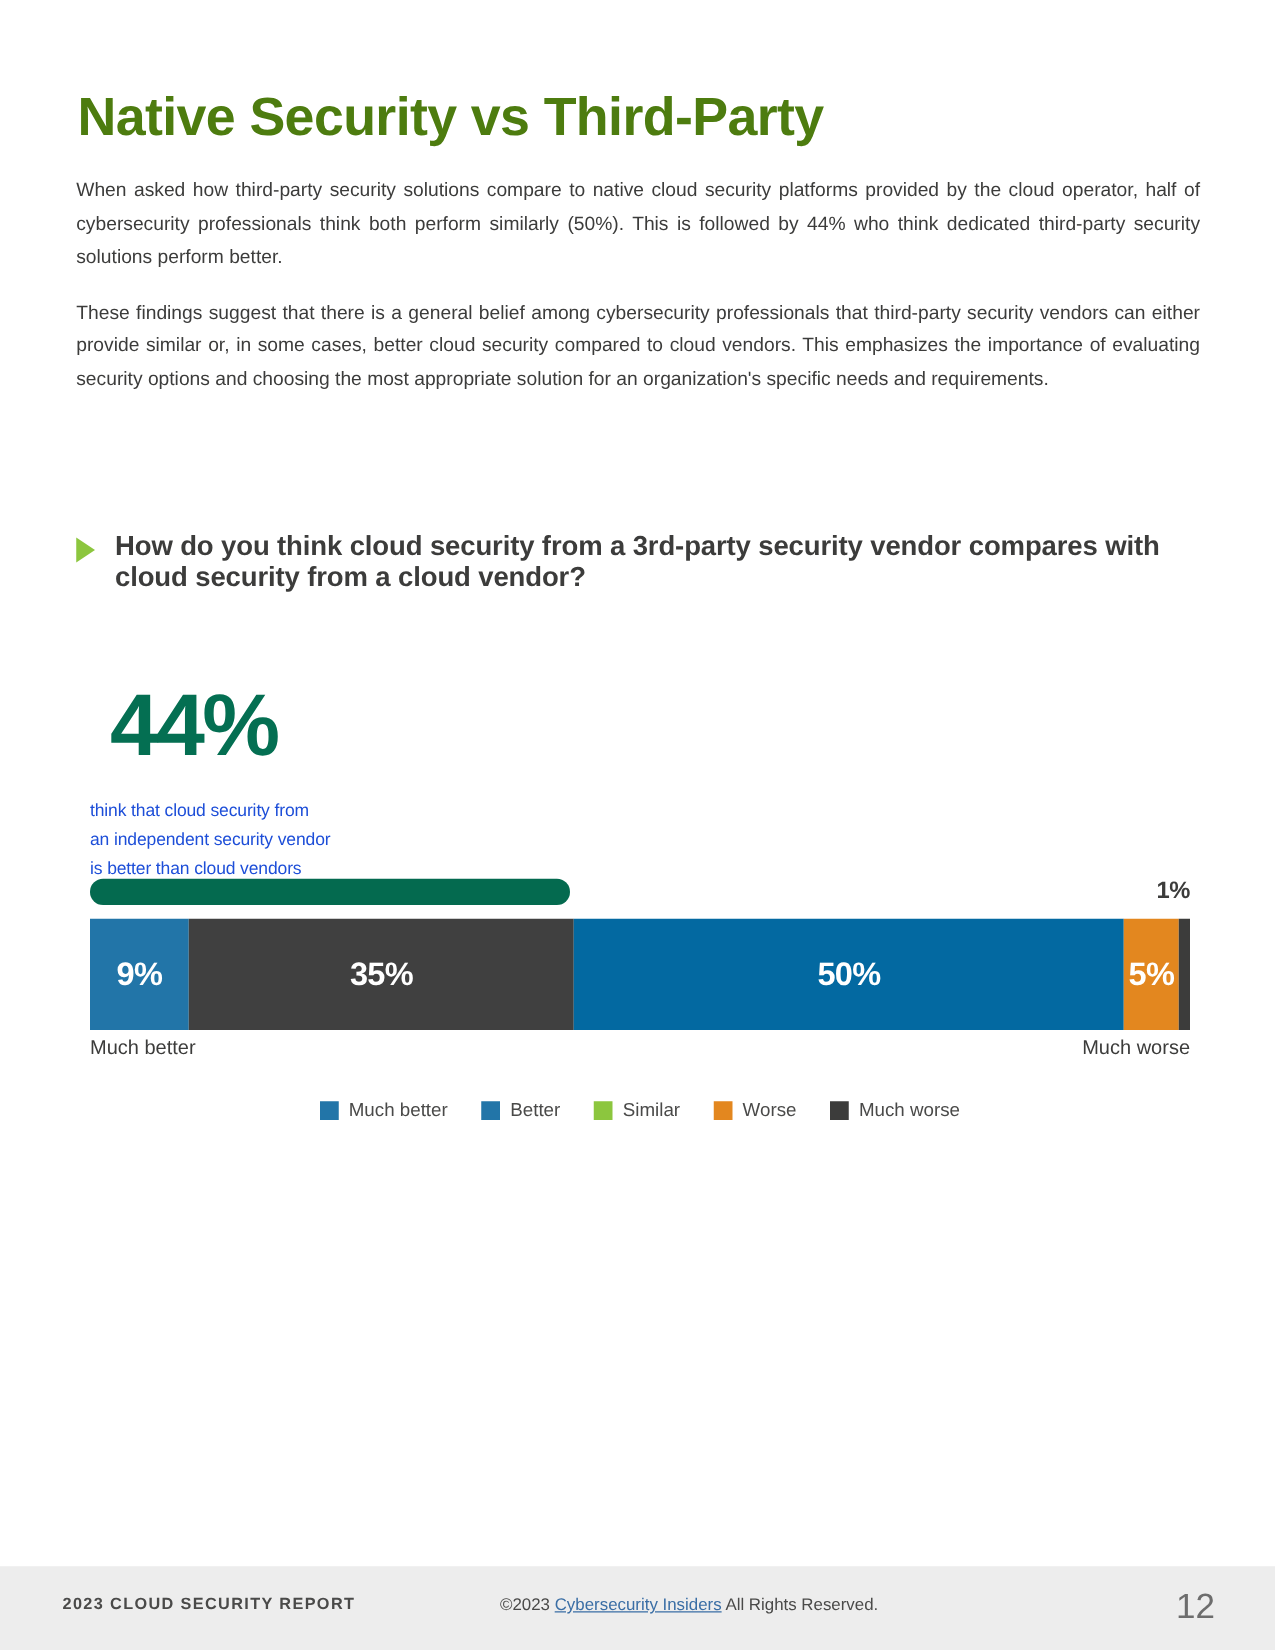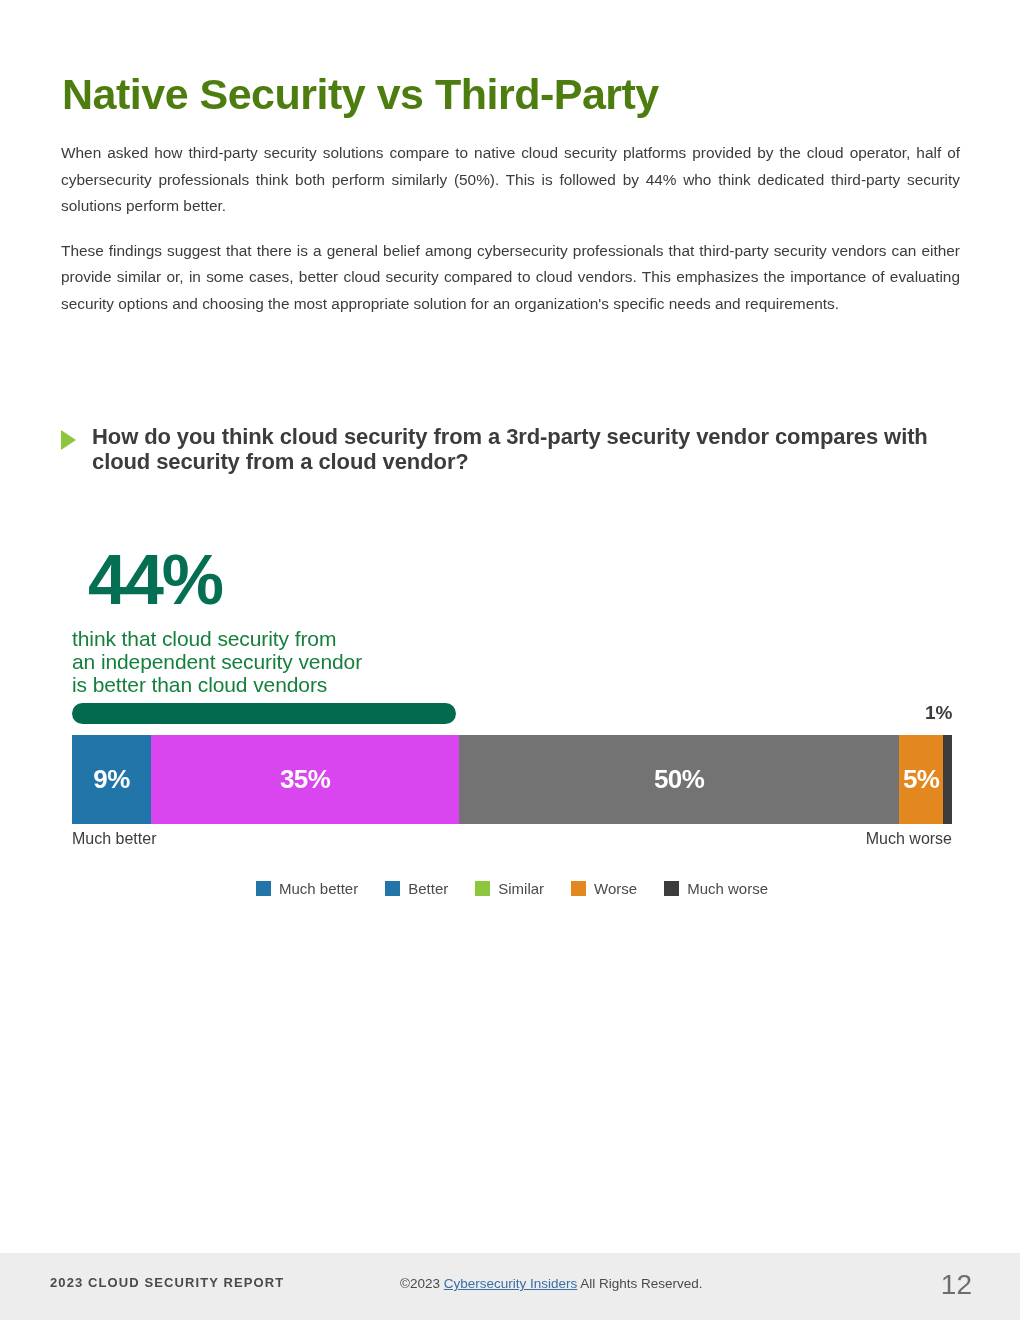--- a/index.html
+++ b/index.html
@@ -87,24 +87,24 @@
   }
   .stat-number {
     font-size: 70px;
     font-weight: bold;
     color: #046f52;
     line-height: 70px;
     letter-spacing: -2px;
     margin-left: 16px;
   }
   .stat-desc {
-    margin-top: 12px;
-    font-size: 21px;
+    margin-top: 22px;
+    font-size: 14px;
     line-height: 23px;
-    color: #15803d;
+    color: #1d4ed8;
     letter-spacing: -0.1px;
     white-space: pre-line;
   }
 
   
   .accent-bar {
     position: absolute;
     left: 72px;
     top: 703px;
     width: 384px;
@@ -258,24 +258,24 @@
   </div>
 
   <div class="accent-bar"></div>
 
   <div class="chart">
 
     <div class="bar-row" id="bar-row">
         <div class="seg" style="background: rgb(34, 117, 168); width: 9%;">
           <span class="seg-label">9%</span>
         </div>
-        <div class="seg" style="background: #d946ef; width: 35%; justify-content: center;">
+        <div class="seg" style="background: #404040; width: 35%; justify-content: center;">
           <span class="seg-label">35%</span>
         </div>
-        <div class="seg" style="background: #737373; width: 50%; text-align: right;">
+        <div class="seg" style="background: #0369a1; width: 50%; text-align: right;">
           <span class="seg-label">50%</span>
         </div>
         <div class="seg" style="background: rgb(227, 135, 31); width: 5%;">
           <span class="seg-label">5%</span>
         </div>
         <div class="seg" style="background: rgb(60, 60, 59); width: 1%;">
           <span class="outside-label">1%</span>
         </div>
       </div>
 

